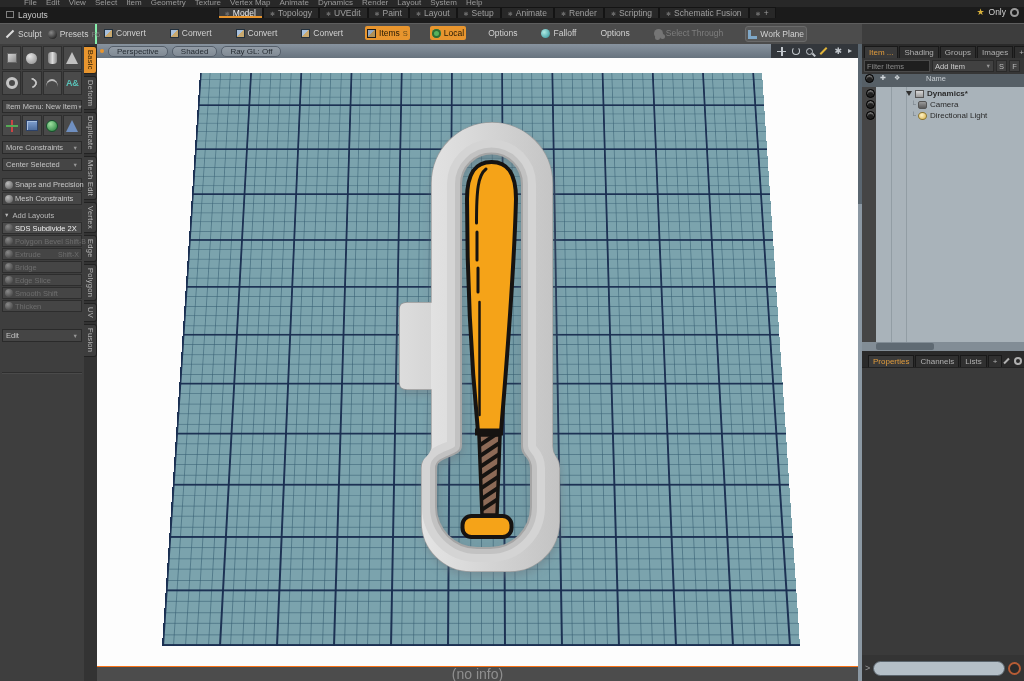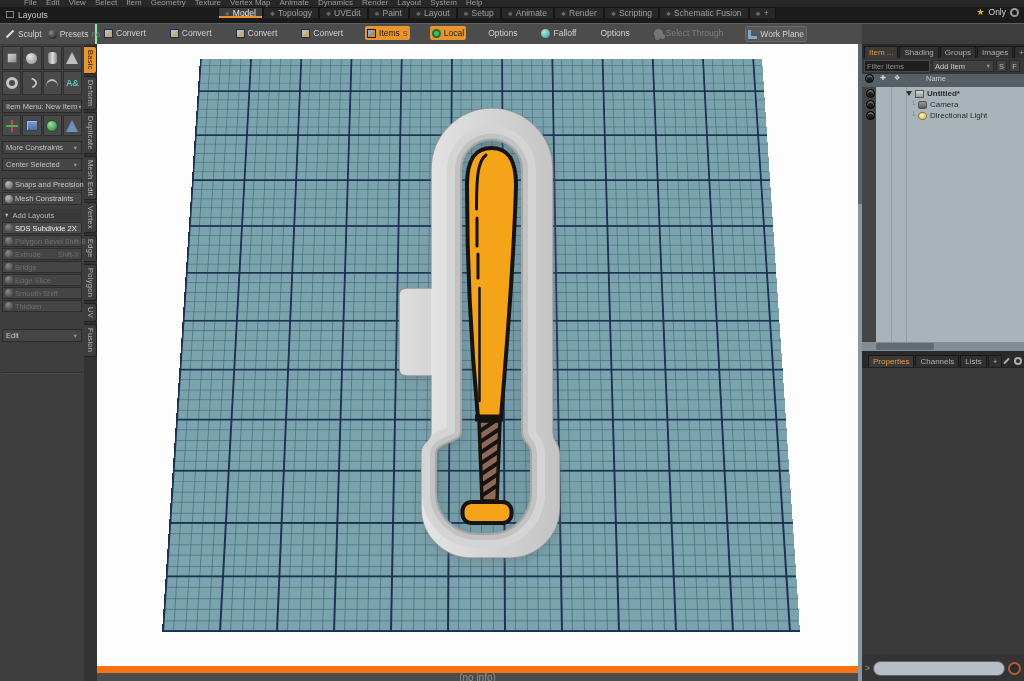--- a/index.html
+++ b/index.html
@@ -94,21 +94,21 @@
 .cscale{width:9px;height:2px;background:#e0b43a;transform:rotate(-45deg)}
 .cgear{color:#c2c7cc;font-size:9px;line-height:14px}
 .carr{color:#c2c7cc;font-size:8px;line-height:14px}
 .canvas{position:relative;flex:1;background:#fdfdfd;overflow:hidden}
 .grid3d{position:absolute;left:65px;top:-82px;width:638px;height:670px;transform-origin:50% 100%;transform:perspective(1200px) rotateX(14deg);background-color:#7ba3ad;background-image:
  repeating-linear-gradient(0deg,rgba(25,45,80,.95) 0 2px,transparent 2px 57px),
  repeating-linear-gradient(90deg,rgba(25,45,80,.95) 0 2px,transparent 2px 57px),
  repeating-linear-gradient(0deg,rgba(55,95,115,.6) 0 1px,transparent 1px 11.4px),
  repeating-linear-gradient(90deg,rgba(55,95,115,.6) 0 1px,transparent 1px 11.4px)}
 .cutter{position:absolute;left:0;top:0}
-.statusbar{height:15px;background:#4c4c4c;border-top:7px solid #f97316;display:flex;align-items:center;justify-content:center;font-size:10px;color:#8f8f8f}
+.statusbar{height:15px;background:#4c4c4c;border-top:1px solid #f97316;display:flex;align-items:center;justify-content:center;font-size:14px;color:#8f8f8f}
 
 .vscroll{width:4px;background:#8b98a3;position:relative}
 .vscroll:before{content:"";position:absolute;left:0;top:0;width:4px;height:160px;background:#5a6670}
 
 .rpanel{width:162px;background:#3a3a3a;display:flex;flex-direction:column}
 .rtabs{height:14px;background:#2a2a2a;display:flex;align-items:flex-end;gap:1px;padding:1px 16px 0 2px}
 .rtab{font-size:8px;color:#b0b0b0;background:#303030;border:1px solid #191919;border-bottom:none;padding:1px 4px;white-space:nowrap}
 .rtab.sel{background:#3a3a3a;color:#e09b3c}
 .ricons{margin-left:auto;display:flex;gap:4px;align-items:center;padding-bottom:2px}
 .rdiag{width:7px;height:2px;background:#b0b0b0;transform:rotate(-45deg)}
@@ -450,20 +450,34 @@
         <div class="vtab">Edge</div>
 
         <div class="vtab">Polygon</div>
 
         <div class="vtab">UV</div>
 
         <div class="vtab">Fusion</div>
       </div>
 
     <div class="viewport">
+      <div class="vptop">
+        <span class="odot"></span>
+        <span class="pill">Perspective</span>
+        <span class="pill">Shaded</span>
+        <span class="pill">Ray GL: Off</span>
+        <div class="vpicons">
+          <span class="cpan"></span>
+          <span class="crot"></span>
+          <span class="cmag"></span>
+          <span class="cscale"></span>
+          <span class="cgear">✱</span>
+          <span class="carr">▸</span>
+        </div>
+      </div>
       <div class="canvas">
         <div class="grid3d"></div>
         <svg class="cutter" width="761" height="608" viewBox="0 0 761 608">
           <defs>
             <linearGradient id="wallg" x1="0" y1="0" x2="1" y2="0">
               <stop offset="0" stop-color="#e9e9e9"></stop>
               <stop offset="0.45" stop-color="#d9d9d9"></stop>
               <stop offset="1" stop-color="#c3c3c3"></stop>
             </linearGradient>
             <mask id="wallmask" maskUnits="userSpaceOnUse" x="0" y="0" width="761" height="608">
@@ -554,21 +568,21 @@
       <div class="rlist">
         <div class="eyecol"></div>
         <div class="vline" style="left:29px"></div>
         <div class="vline" style="left:44px"></div>
         <div class="eyec" style="position:absolute;left:1px;top:2px"></div>
         <div class="eyec" style="position:absolute;left:1px;top:13px"></div>
         <div class="eyec" style="position:absolute;left:1px;top:24px"></div>
         <div class="rrow" style="top:1px">
           <span class="tri"></span>
           <span class="itemic"></span>
-          <b>Untitled*</b>
+          <b>Dynamics*</b>
         </div>
         <div class="rrow" style="top:12px">
           <span class="treeline">└</span>
           <span class="itemic cam"></span>
           <span>Camera</span>
         </div>
         <div class="rrow" style="top:23px">
           <span class="treeline">└</span>
           <span class="itemic lgt"></span>
           <span>Directional Light</span>

